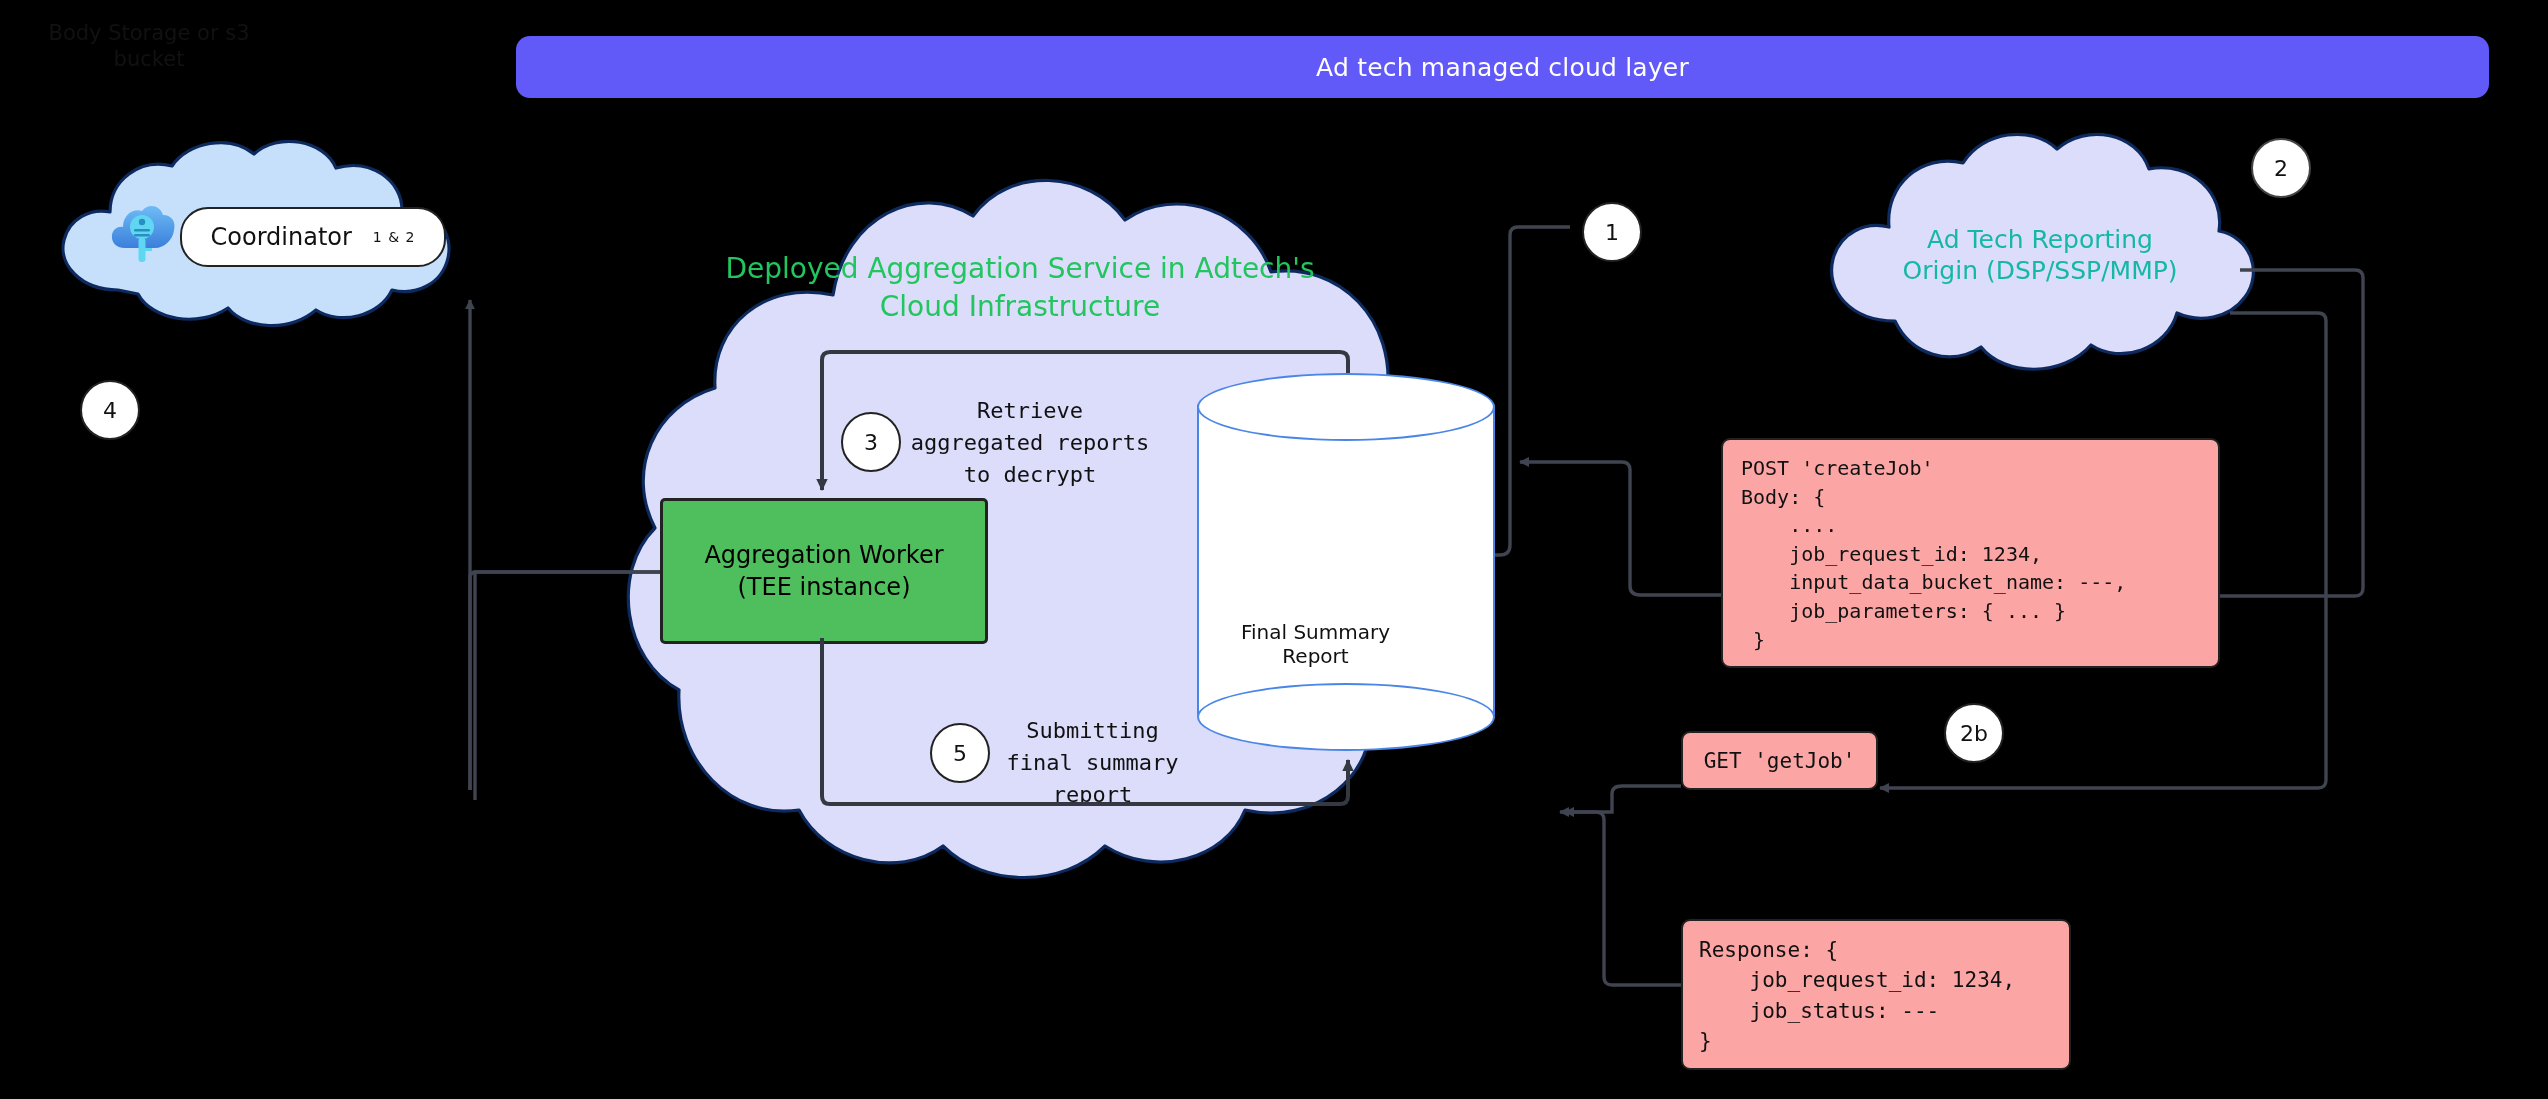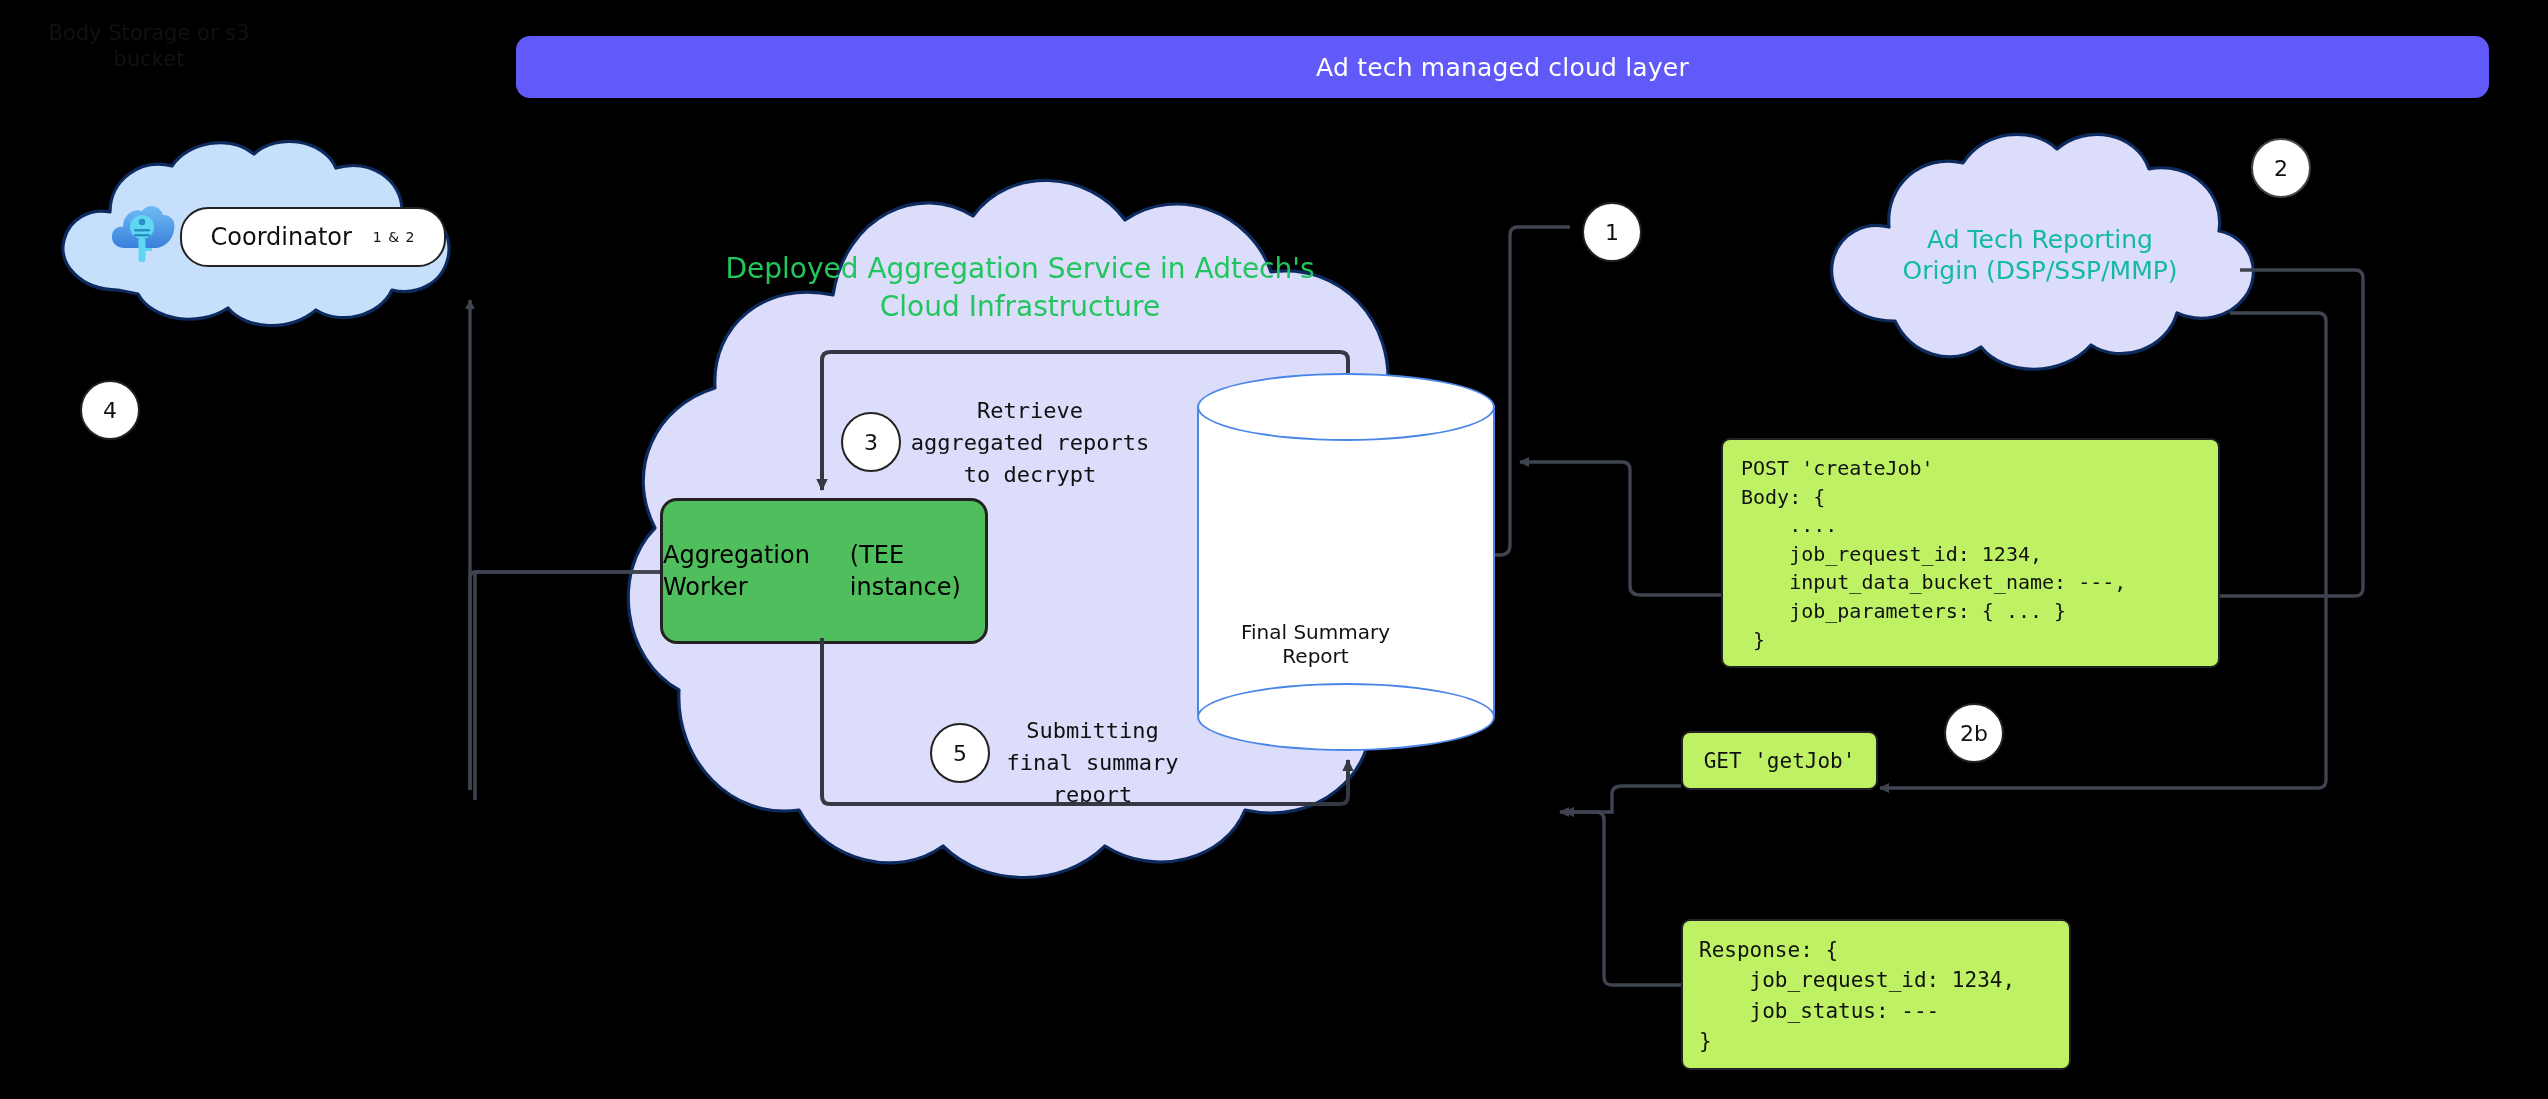--- a/index.html
+++ b/index.html
@@ -36,22 +36,22 @@
 
   
   #key-cloud-icon{position:absolute;left:106px;top:198px;width:72px;height:72px;z-index:11;}
 
   
   #central-title{position:absolute;left:640px;top:250px;width:760px;text-align:center;
       font-size:28px;color:#22c55e;line-height:1.34;z-index:8;}
 
   
   #agg-worker{position:absolute;left:660px;top:498px;width:322px;height:140px;
-      background:#4fbe5c;border:3px solid #222;border-radius:17px;
-      display:flex;align-items:center;justify-content:center;
+      background:#4fbe5c;border:3px solid #222;border-radius:5px;
+      display:flex;flex-direction:column;align-items:center;justify-content:center;
       font-size:24px;color:#000;line-height:1.35;z-index:9;}
 
   
   #bucket{position:absolute;left:1197px;top:373px;width:300px;height:375px;z-index:8;}
   #bucket .cyl-body{position:absolute;left:0;top:32px;width:294px;height:310px;
       background:#fff;border-left:2px solid #4a86e8;border-right:2px solid #4a86e8;}
   #bucket .cyl-top{position:absolute;left:0;top:0px;width:294px;height:64px;
       background:#fff;border:2px solid #4a86e8;border-radius:50%;}
   #bucket .cyl-bottom{position:absolute;left:0;top:310px;width:294px;height:64px;
       background:#fff;border:2px solid #4a86e8;border-radius:50%;}
@@ -84,21 +84,21 @@
       display:flex;align-items:center;justify-content:center;font-size:22px;color:#111;
       z-index:20;font-family:"DejaVu Sans", sans-serif;}
   #step-1{left:1582px;top:202px;width:56px;height:56px;}
   #step-2{left:2251px;top:138px;width:56px;height:56px;border-color:#444;}
   #step-2b{left:1944px;top:703px;width:56px;height:56px;}
   #step-3{left:841px;top:412px;width:56px;height:56px;}
   #step-4{left:80px;top:380px;width:56px;height:56px;}
   #step-5{left:930px;top:723px;width:56px;height:56px;}
 
   
-  .code-box{position:absolute;background:#bef264;border:2.5px solid #222;border-radius:9px;
+  .code-box{position:absolute;background:#fca5a5;border:2.5px solid #222;border-radius:9px;
      font-family:"DejaVu Sans Mono", monospace;color:#111;z-index:12;}
   #box-createjob{left:1721px;top:438px;width:477px;height:212px;padding:14px 0 0 18px;
      font-size:20px;line-height:1.43;white-space:pre;}
   #box-getjob{left:1681px;top:731px;width:193px;height:55px;
      display:flex;align-items:center;justify-content:center;font-size:21px;}
   #box-response{left:1681px;top:919px;width:360px;height:133px;padding:14px 10px 0 16px;
      font-size:21px;line-height:1.45;white-space:pre;}
 
   svg.wires{position:absolute;left:0;top:0;width:2548px;height:1099px;
             overflow:visible;pointer-events:none;z-index:3;}

